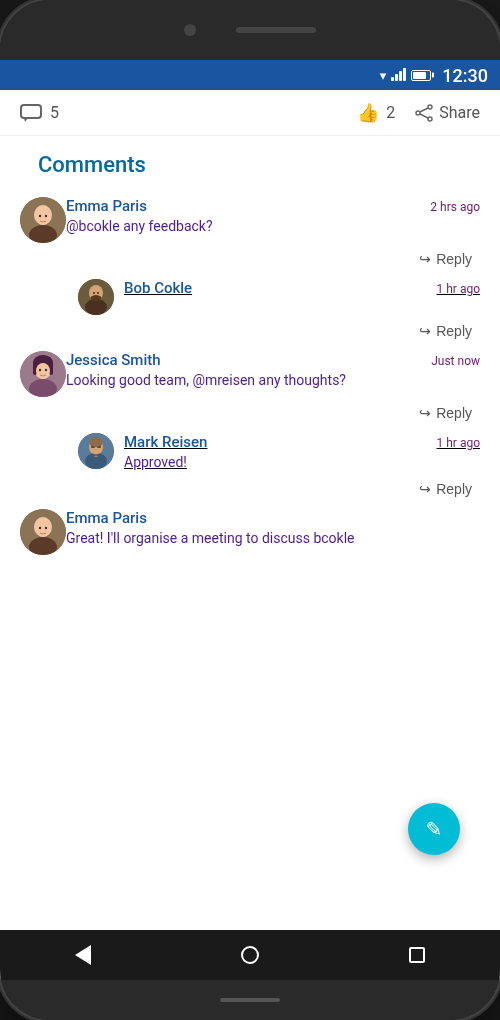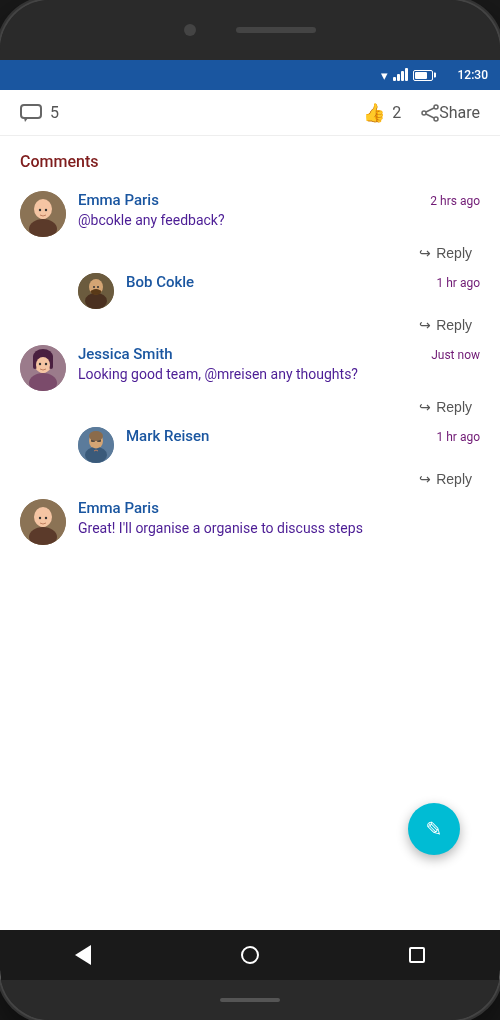--- a/index.html
+++ b/index.html
@@ -106,23 +106,23 @@
       position: absolute;
       left: 1px;
       top: 1px;
       bottom: 1px;
       width: 70%;
       background: white;
       border-radius: 1px;
     }
     .status-time {
       color: white;
-      font-size: 12px;
+      font-size: 18px;
       font-weight: 500;
-      margin-left: 18px;
+      margin-left: 4px;
     }
 
     
     .content {
       flex: 1;
       background: white;
       overflow-y: auto;
       display: flex;
       flex-direction: column;
     }
@@ -151,43 +151,44 @@
       gap: 6px;
       margin-right: 20px;
     }
     .thumb-icon {
       color: #555;
       font-size: 18px;
     }
     .share-area {
       display: flex;
       align-items: center;
+      gap: 6px;
       text-align: center;
     }
     .share-text {
       color: #555;
       font-size: 16px;
     }
 
     
     .comments-section {
       padding: 16px 20px;
       flex: 1;
     }
     .comments-title {
-      font-size: 16px;
+      font-size: 22px;
       font-weight: 500;
-      color: #7f1d1d;
+      color: #0369a1;
       margin-bottom: 20px;
+      margin-left: 18px;
     }
 
     
     .comment-item {
       display: flex;
-      gap: 12px;
       margin-bottom: 4px;
     }
     .avatar {
       width: 46px;
       height: 46px;
       border-radius: 50%;
       flex-shrink: 0;
       overflow: hidden;
       display: flex;
       align-items: center;
@@ -256,20 +257,22 @@
       transform: scaleX(-1);
       display: inline-block;
     }
 
     
     .nested-comment {
       margin-left: 58px;
       margin-bottom: 4px;
     }
     .nested-comment .comment-item {
+      gap: 10px;
+      text-decoration: underline;
     }
 
     
     .fab {
       position: absolute;
       width: 52px;
       height: 52px;
       border-radius: 50%;
       background: #00BCD4;
       bottom: 65px;
@@ -543,20 +546,21 @@
 
                 <ellipse cx="18" cy="9" rx="7" ry="5" fill="#8B6B4B"></ellipse>
                 <path d="M20 24 Q18 22 16 24" stroke="#c08060" stroke-width="1" fill="none"></path>
               </svg>
             </div>
             <div class="comment-body">
               <div class="comment-header">
                 <span class="comment-author">Mark Reisen</span>
                 <span class="comment-time">1 hr ago</span>
               </div>
+              <div class="comment-text">Approved!</div>
             </div>
           </div>
           <div class="reply-row">
             <button class="reply-btn">
               <span class="reply-arrow">↩</span>
               <span>Reply</span>
             </button>
           </div>
         </div>
 
@@ -571,21 +575,21 @@
               <circle cx="20" cy="19" r="1.2" fill="#333"></circle>
               <circle cx="26" cy="19" r="1.2" fill="#333"></circle>
               <path d="M20 24 Q23 26 26 24" stroke="#c08060" stroke-width="1" fill="none"></path>
             </svg>
           </div>
           <div class="comment-body">
             <div class="comment-header">
               <span class="comment-author">Emma Paris</span>
               <span class="comment-time"></span>
             </div>
-            <div class="comment-text">Great! I'll organise a organise to discuss steps</div>
+            <div class="comment-text">Great! I'll organise a meeting to discuss bcokle</div>
           </div>
         </div>
 
       </div>
 
       <div class="fab" style="position:relative;align-self:flex-end;margin-right:20px;margin-top:-30px;margin-bottom:10px;">
         <span class="fab-icon">✎</span>
       </div>
 
 

